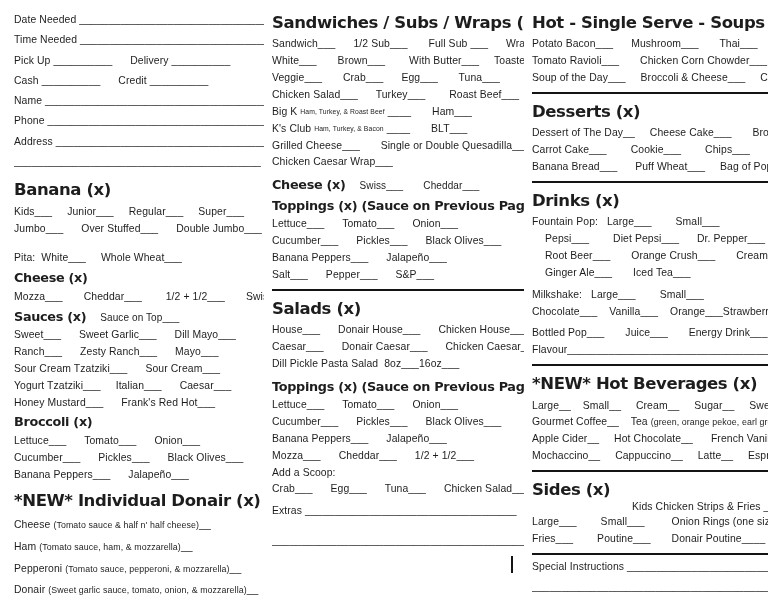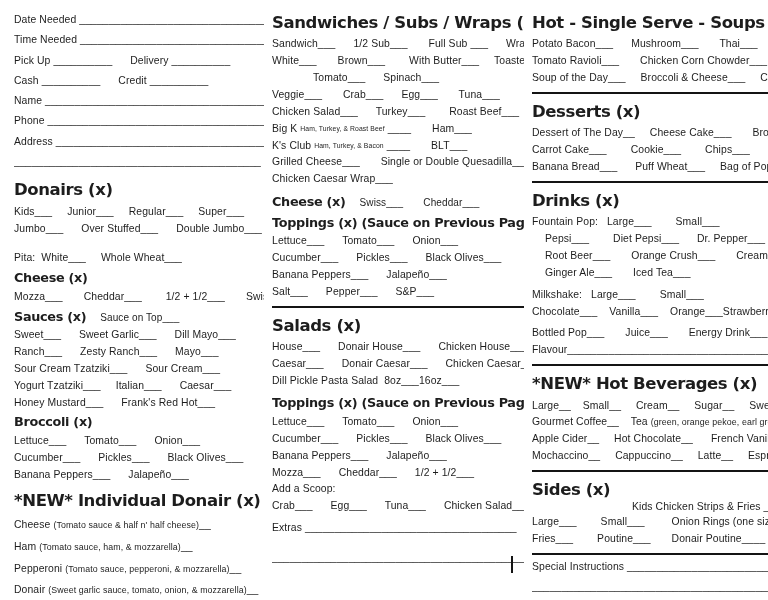--- a/index.html
+++ b/index.html
@@ -73,21 +73,21 @@
       <div class="line orderline">Date Needed ________________________________</div>
       <div class="line orderline">Time Needed ________________________________</div>
       <div class="line orderline">Pick Up __________      Delivery __________</div>
       <div class="line orderline">Cash __________      Credit __________</div>
       <div class="line orderline">Name ______________________________________</div>
       <div class="line orderline">Phone ______________________________________</div>
       <div class="line orderline">Address ____________________________________</div>
       <div class="line orderline">__________________________________________</div>
     </div>
 
-    <div class="h1">Donairs (x)</div>
+    <div class="h1">Banana (x)</div>
     <div class="line">Kids___     Junior___     Regular___     Super___</div>
     <div class="line">Jumbo___      Over Stuffed___      Double Jumbo___</div>
     <div class="line gap-md">Pita:  White___     Whole Wheat___</div>
 
     <div class="h2">Cheese (x)</div>
     <div class="line">Mozza___       Cheddar___        1/2 + 1/2___       Swiss___</div>
 
     <div class="h2"><span>Sauces (x)</span><span class="hsuffix">Sauce on Top___</span></div>
     <div class="line">Sweet___      Sweet Garlic___      Dill Mayo___</div>
     <div class="line">Ranch___      Zesty Ranch___      Mayo___</div>
@@ -104,21 +104,20 @@
     <div class="line gap-sm"><span>Cheese </span><span class="small-desc">(Tomato sauce &amp; half n' half cheese)</span><span>__</span></div>
     <div class="line gap-sm"><span>Ham </span><span class="small-desc">(Tomato sauce, ham, &amp; mozzarella)</span><span>__</span></div>
     <div class="line gap-sm"><span>Pepperoni </span><span class="small-desc">(Tomato sauce, pepperoni, &amp; mozzarella)</span><span>__</span></div>
     <div class="line gap-sm"><span>Donair </span><span class="small-desc">(Sweet garlic sauce, tomato, onion, &amp; mozzarella)</span><span>__</span></div>
   </div>
 
   <div class="col">
     <div class="h1" style="margin-top:2px;">Sandwiches / Subs / Wraps (x)</div>
     <div class="line">Sandwich___      1/2 Sub___       Full Sub ___      Wrap___</div>
     <div class="line">White___       Brown___        With Butter___     Toasted___</div>
-    <div class="line indent-a">Tomato___      Spinach___</div>
     <div class="line">Veggie___       Crab___      Egg___       Tuna___</div>
     <div class="line">Chicken Salad___      Turkey___        Roast Beef___</div>
     <div class="line"><span>Big K </span><span class="tiny-desc">Ham, Turkey, &amp; Roast Beef</span><span> ____       Ham___</span></div>
     <div class="line"><span>K's Club </span><span class="tiny-desc">Ham, Turkey, &amp; Bacon</span><span> ____       BLT___</span></div>
     <div class="line">Grilled Cheese___       Single or Double Quesadilla___</div>
     <div class="line">Chicken Caesar Wrap___</div>
 
     <div class="h2 gap-sm"><span>Cheese (x)</span><span class="hsuffix">Swiss___       Cheddar___</span></div>
 
     <div class="h2">Toppings (x) (Sauce on Previous Page)</div>

